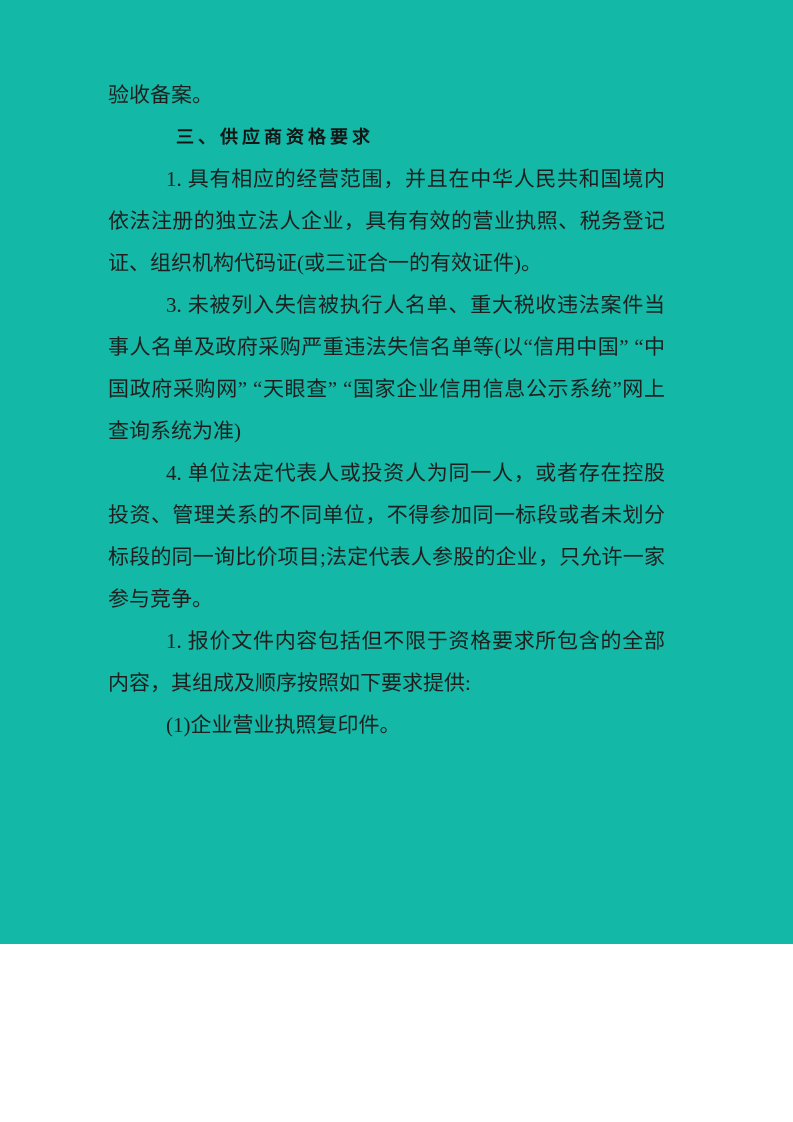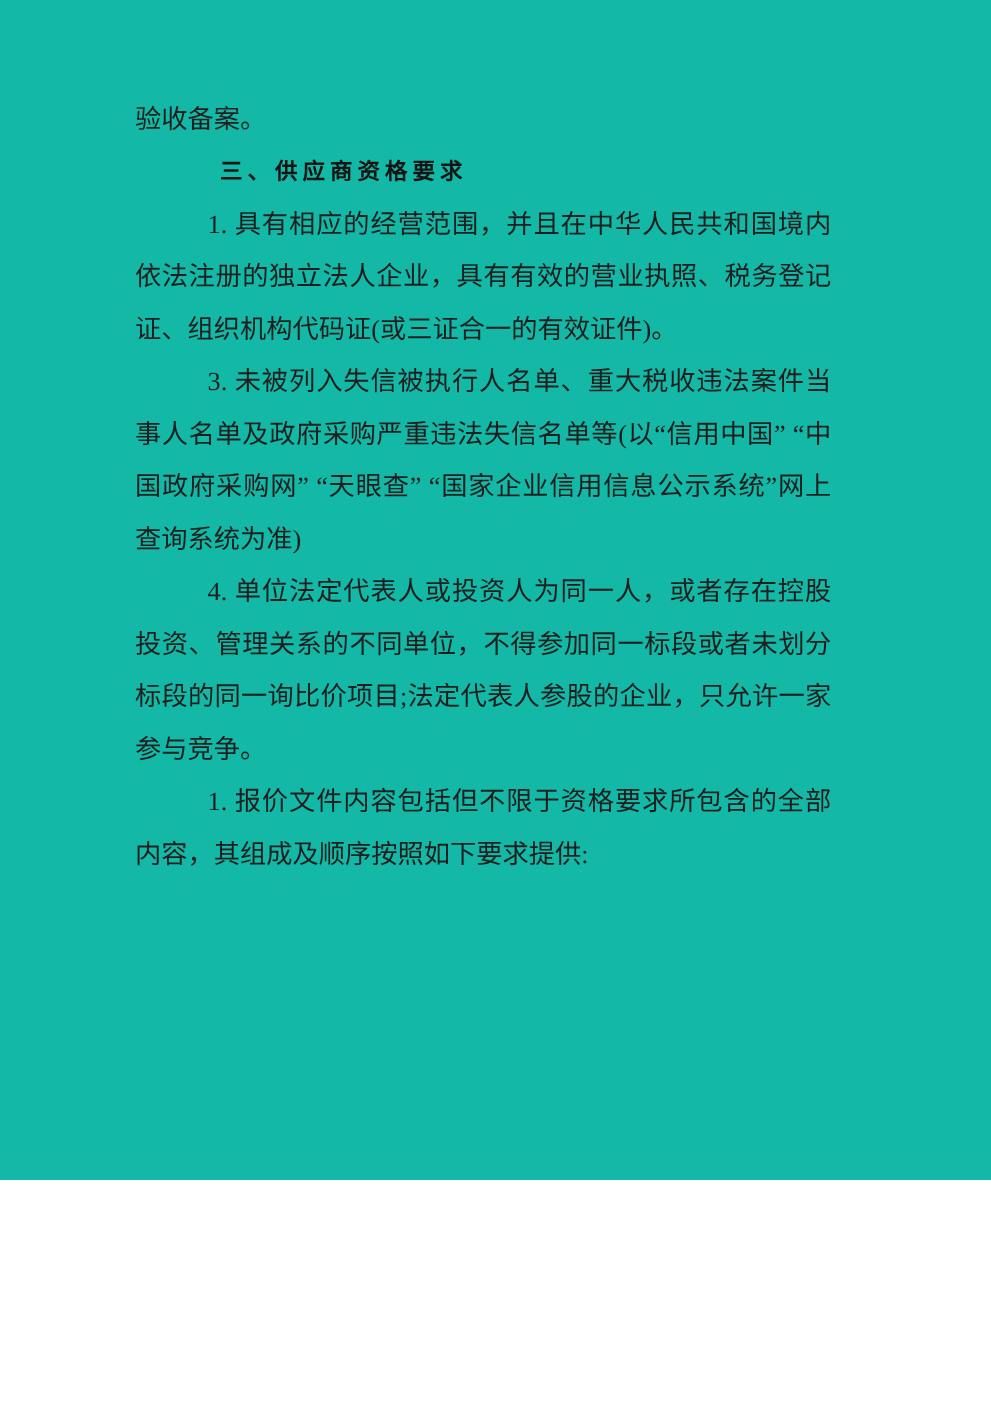--- a/index.html
+++ b/index.html
@@ -73,20 +73,21 @@
 
   <main class="content">
     <p class="para flush">验收备案。</p>
 
     <h2 class="heading">三、供应商资格要求</h2>
     <p class="para">1. 具有相应的经营范围，并且在中华人民共和国境内依法注册的独立法人企业，具有有效的营业执照、税务登记证、组织机构代码证(或三证合一的有效证件)。</p>
     <p class="para">3. 未被列入失信被执行人名单、重大税收违法案件当事人名单及政府采购严重违法失信名单等(以“信用中国” “中国政府采购网” “天眼查” “国家企业信用信息公示系统”网上查询系统为准)</p>
     <p class="para">4. 单位法定代表人或投资人为同一人，或者存在控股投资、管理关系的不同单位，不得参加同一标段或者未划分标段的同一询比价项目;法定代表人参股的企业，只允许一家参与竞争。</p>
 
     <p class="para">1. 报价文件内容包括但不限于资格要求所包含的全部内容，其组成及顺序按照如下要求提供:</p>
+    <p class="para">(1)企业营业执照复印件。</p>
   </main>
 
   <footer class="scan-footer">
     <svg class="qr" viewBox="0 0 21 21" xmlns="http://www.w3.org/2000/svg" aria-hidden="true">
       <rect x="0" y="0" width="21" height="21" fill="#ffffff"></rect>
 
       <rect x="0" y="0" width="7" height="7" fill="#111111"></rect>
       <rect x="1" y="1" width="5" height="5" fill="#ffffff"></rect>
       <rect x="2" y="2" width="3" height="3" fill="#111111"></rect>
       <rect x="14" y="0" width="7" height="7" fill="#111111"></rect>

